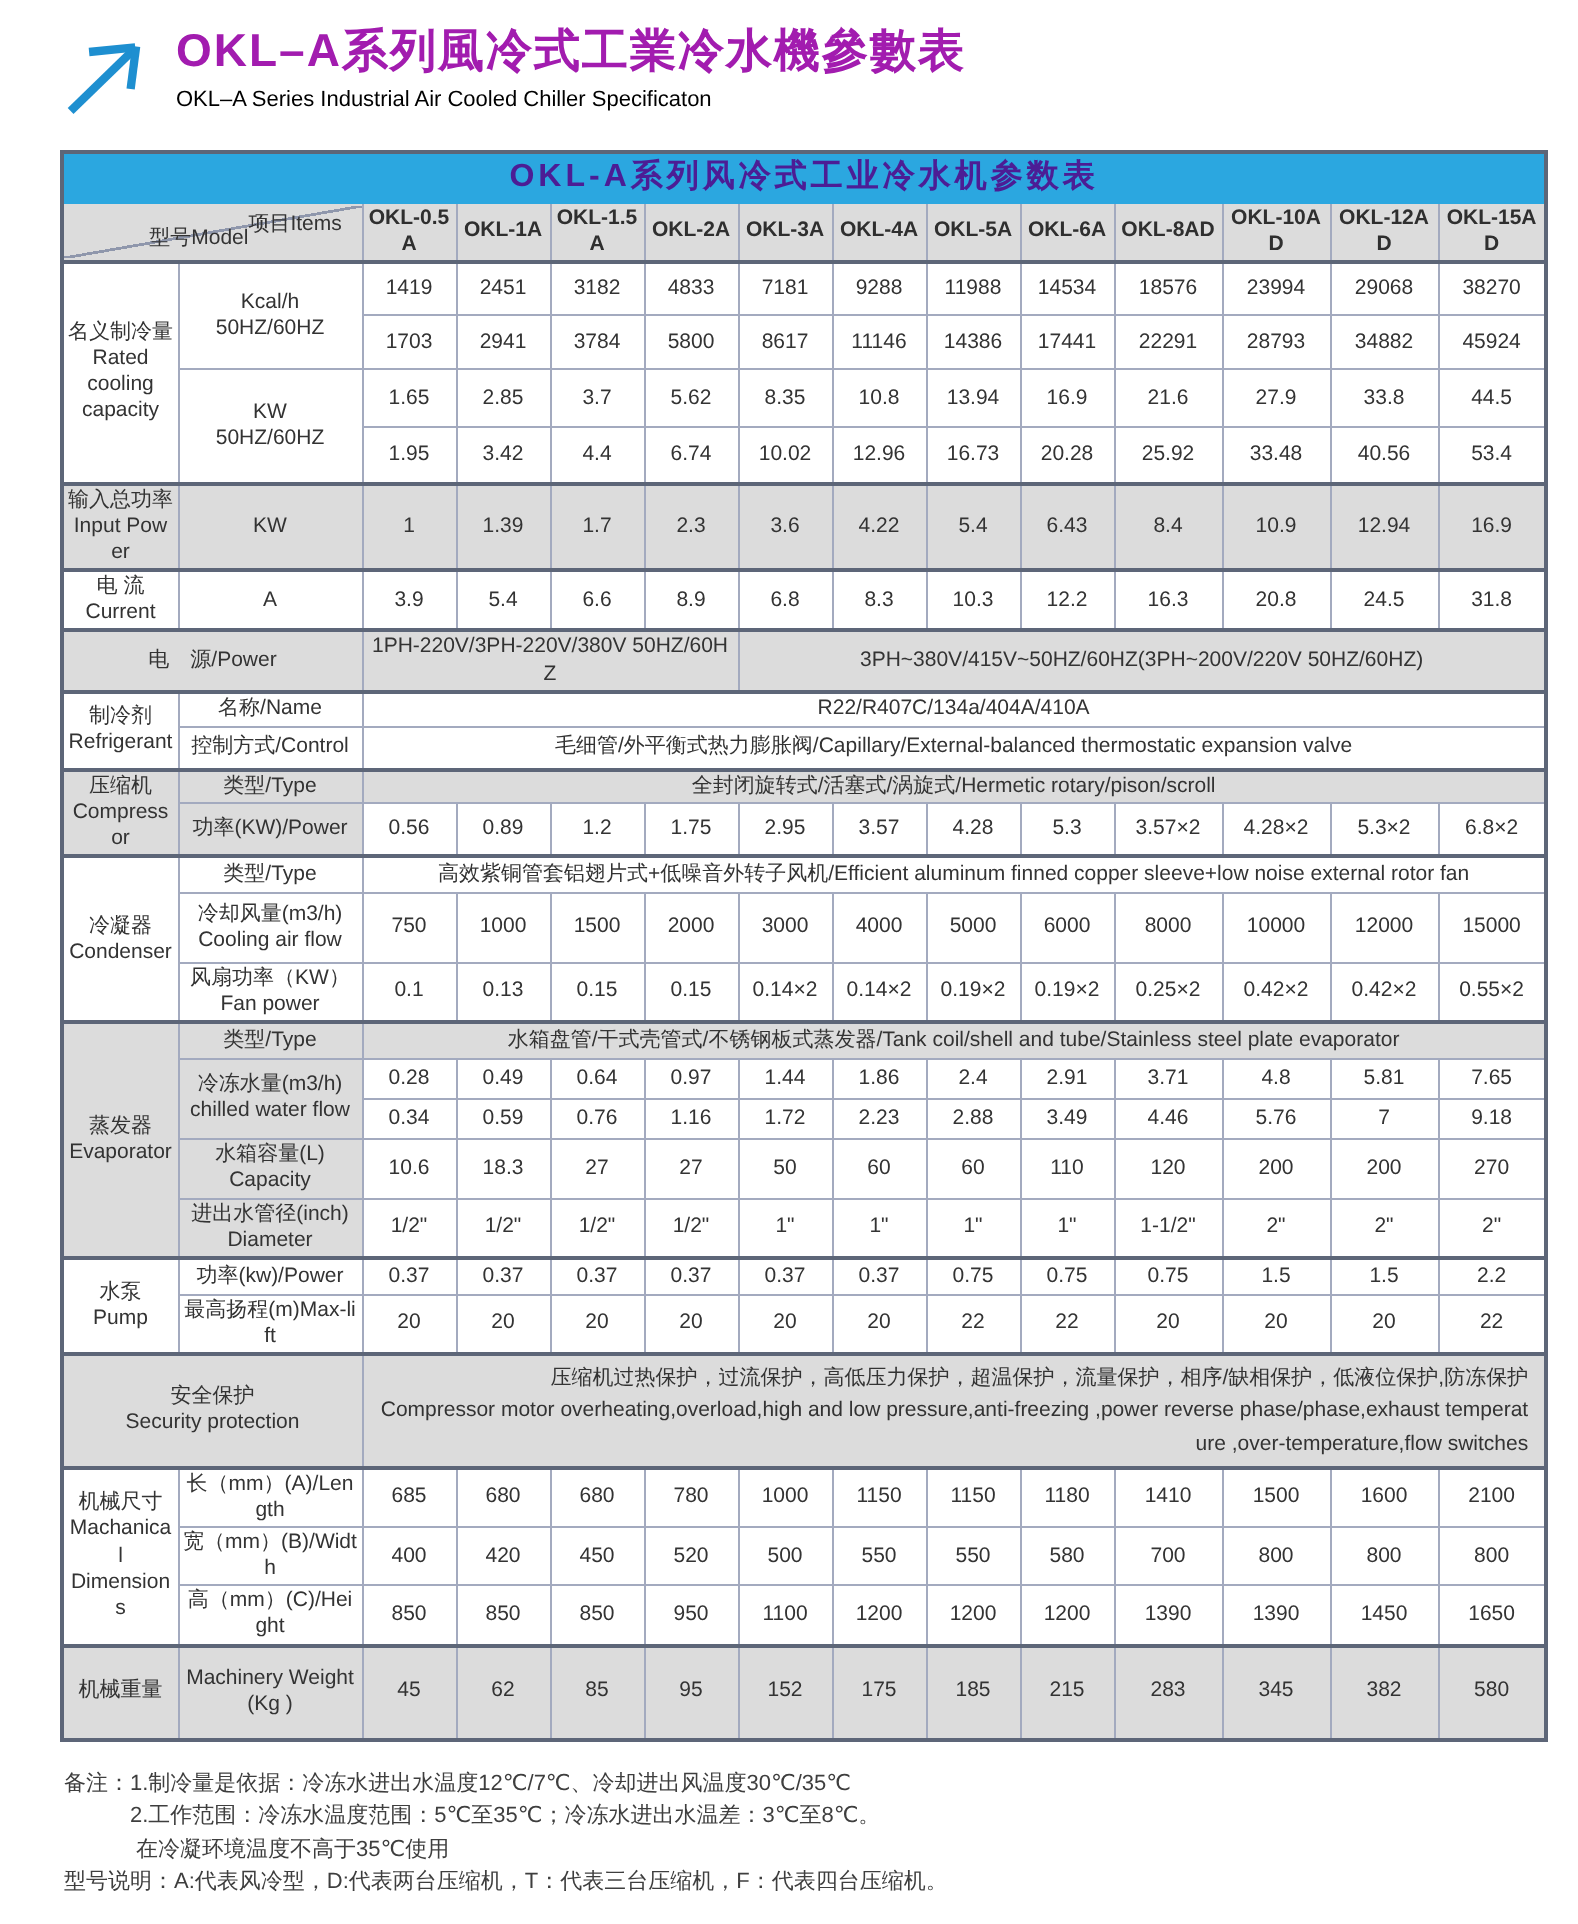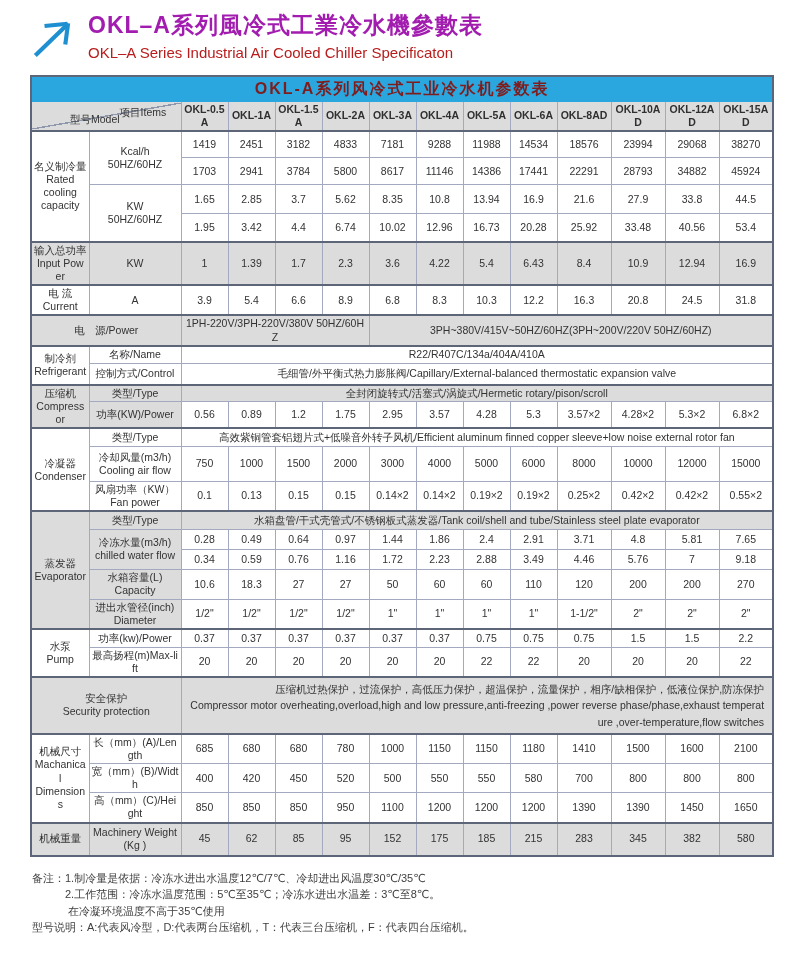--- a/index.html
+++ b/index.html
@@ -1,29 +1,29 @@
 <!DOCTYPE html>
 <html><head>
 <meta charset="utf-8">
 <style>
   html,body{margin:0;padding:0;background:#fff;}
   body{width:789px;height:962px;font-family:"Liberation Sans","DejaVu Sans",sans-serif;color:#333;overflow:hidden;}
   .page-header{display:flex;align-items:flex-start;gap:12px;padding:10px 0 0 26px;}
   .logo{width:50px;height:48px;flex:0 0 auto;margin-top:4px;}
   .titles .zh{font-size:23px;font-weight:bold;color:#a21caf;letter-spacing:1px;}
-  .titles .en{font-size:15px;color:#b91c1c;margin-top:3px;}
+  .titles .en{font-size:11px;color:#000000;margin-top:3px;}
 
   table{border-collapse:collapse;margin:13px 0 0 30px;table-layout:fixed;width:744px;border:2px solid #5d6678;}
   td,th{border:1px solid #a3aabf;font-size:10.5px;text-align:center;vertical-align:middle;padding:1px 2px;line-height:1.25;font-weight:normal;overflow:hidden;word-break:break-all;}
-  .banner{background:#2ba7e0;color:#7f1d1d;font-size:16px;font-weight:bold;letter-spacing:2px;border:1px solid #2ba7e0;}
+  .banner{background:#2ba7e0;color:#4c1d95;font-size:16px;font-weight:bold;letter-spacing:2px;border:1px solid #2ba7e0;}
   .g{background:#dcdcdc;}
   .pre{white-space:pre-line;}
   tr.sec>td{border-top:2px solid #5d6678;}
   .corner{padding:0;}
-  .corner-in{display:flex;justify-content:flex-start;height:100%;min-height:26px;
+  .corner-in{display:flex;justify-content:center;height:100%;min-height:26px;
     background:linear-gradient(to bottom right,transparent calc(50% - 0.7px),#8f97ac calc(50% - 0.7px),#8f97ac calc(50% + 0.7px),transparent calc(50% + 0.7px));padding-left:34px;}
   .corner .m{align-self:flex-end;padding:0 0 3px 4px;}
   .corner .it{align-self:flex-start;padding:3px 5px 0 0;}
   th.mh{background:#dcdcdc;font-weight:bold;color:#2f2f2f;}
   td.sec-txt{text-align:right;padding:3px 8px;line-height:1.55;}
   .notes{margin:13px 0 0 32px;font-size:11px;line-height:1.5;color:#3e3e3e;}
   .notes div{white-space:pre-wrap;}
 </style>
 </head>
 <body>
@@ -413,21 +413,21 @@
         <td>1100</td>
         <td>1200</td>
         <td>1200</td>
         <td>1200</td>
         <td>1390</td>
         <td>1390</td>
         <td>1450</td>
         <td>1650</td>
   </tr>
 
-  <tr class="sec" style="height:33px">
+  <tr class="sec" style="height:47px">
     <td class="cat g">机械重量</td>
     <td class="lbl pre g">Machinery Weight
 (Kg )</td>
     <td class="g">45</td>
         <td class="g">62</td>
         <td class="g">85</td>
         <td class="g">95</td>
         <td class="g">152</td>
         <td class="g">175</td>
         <td class="g">185</td>

